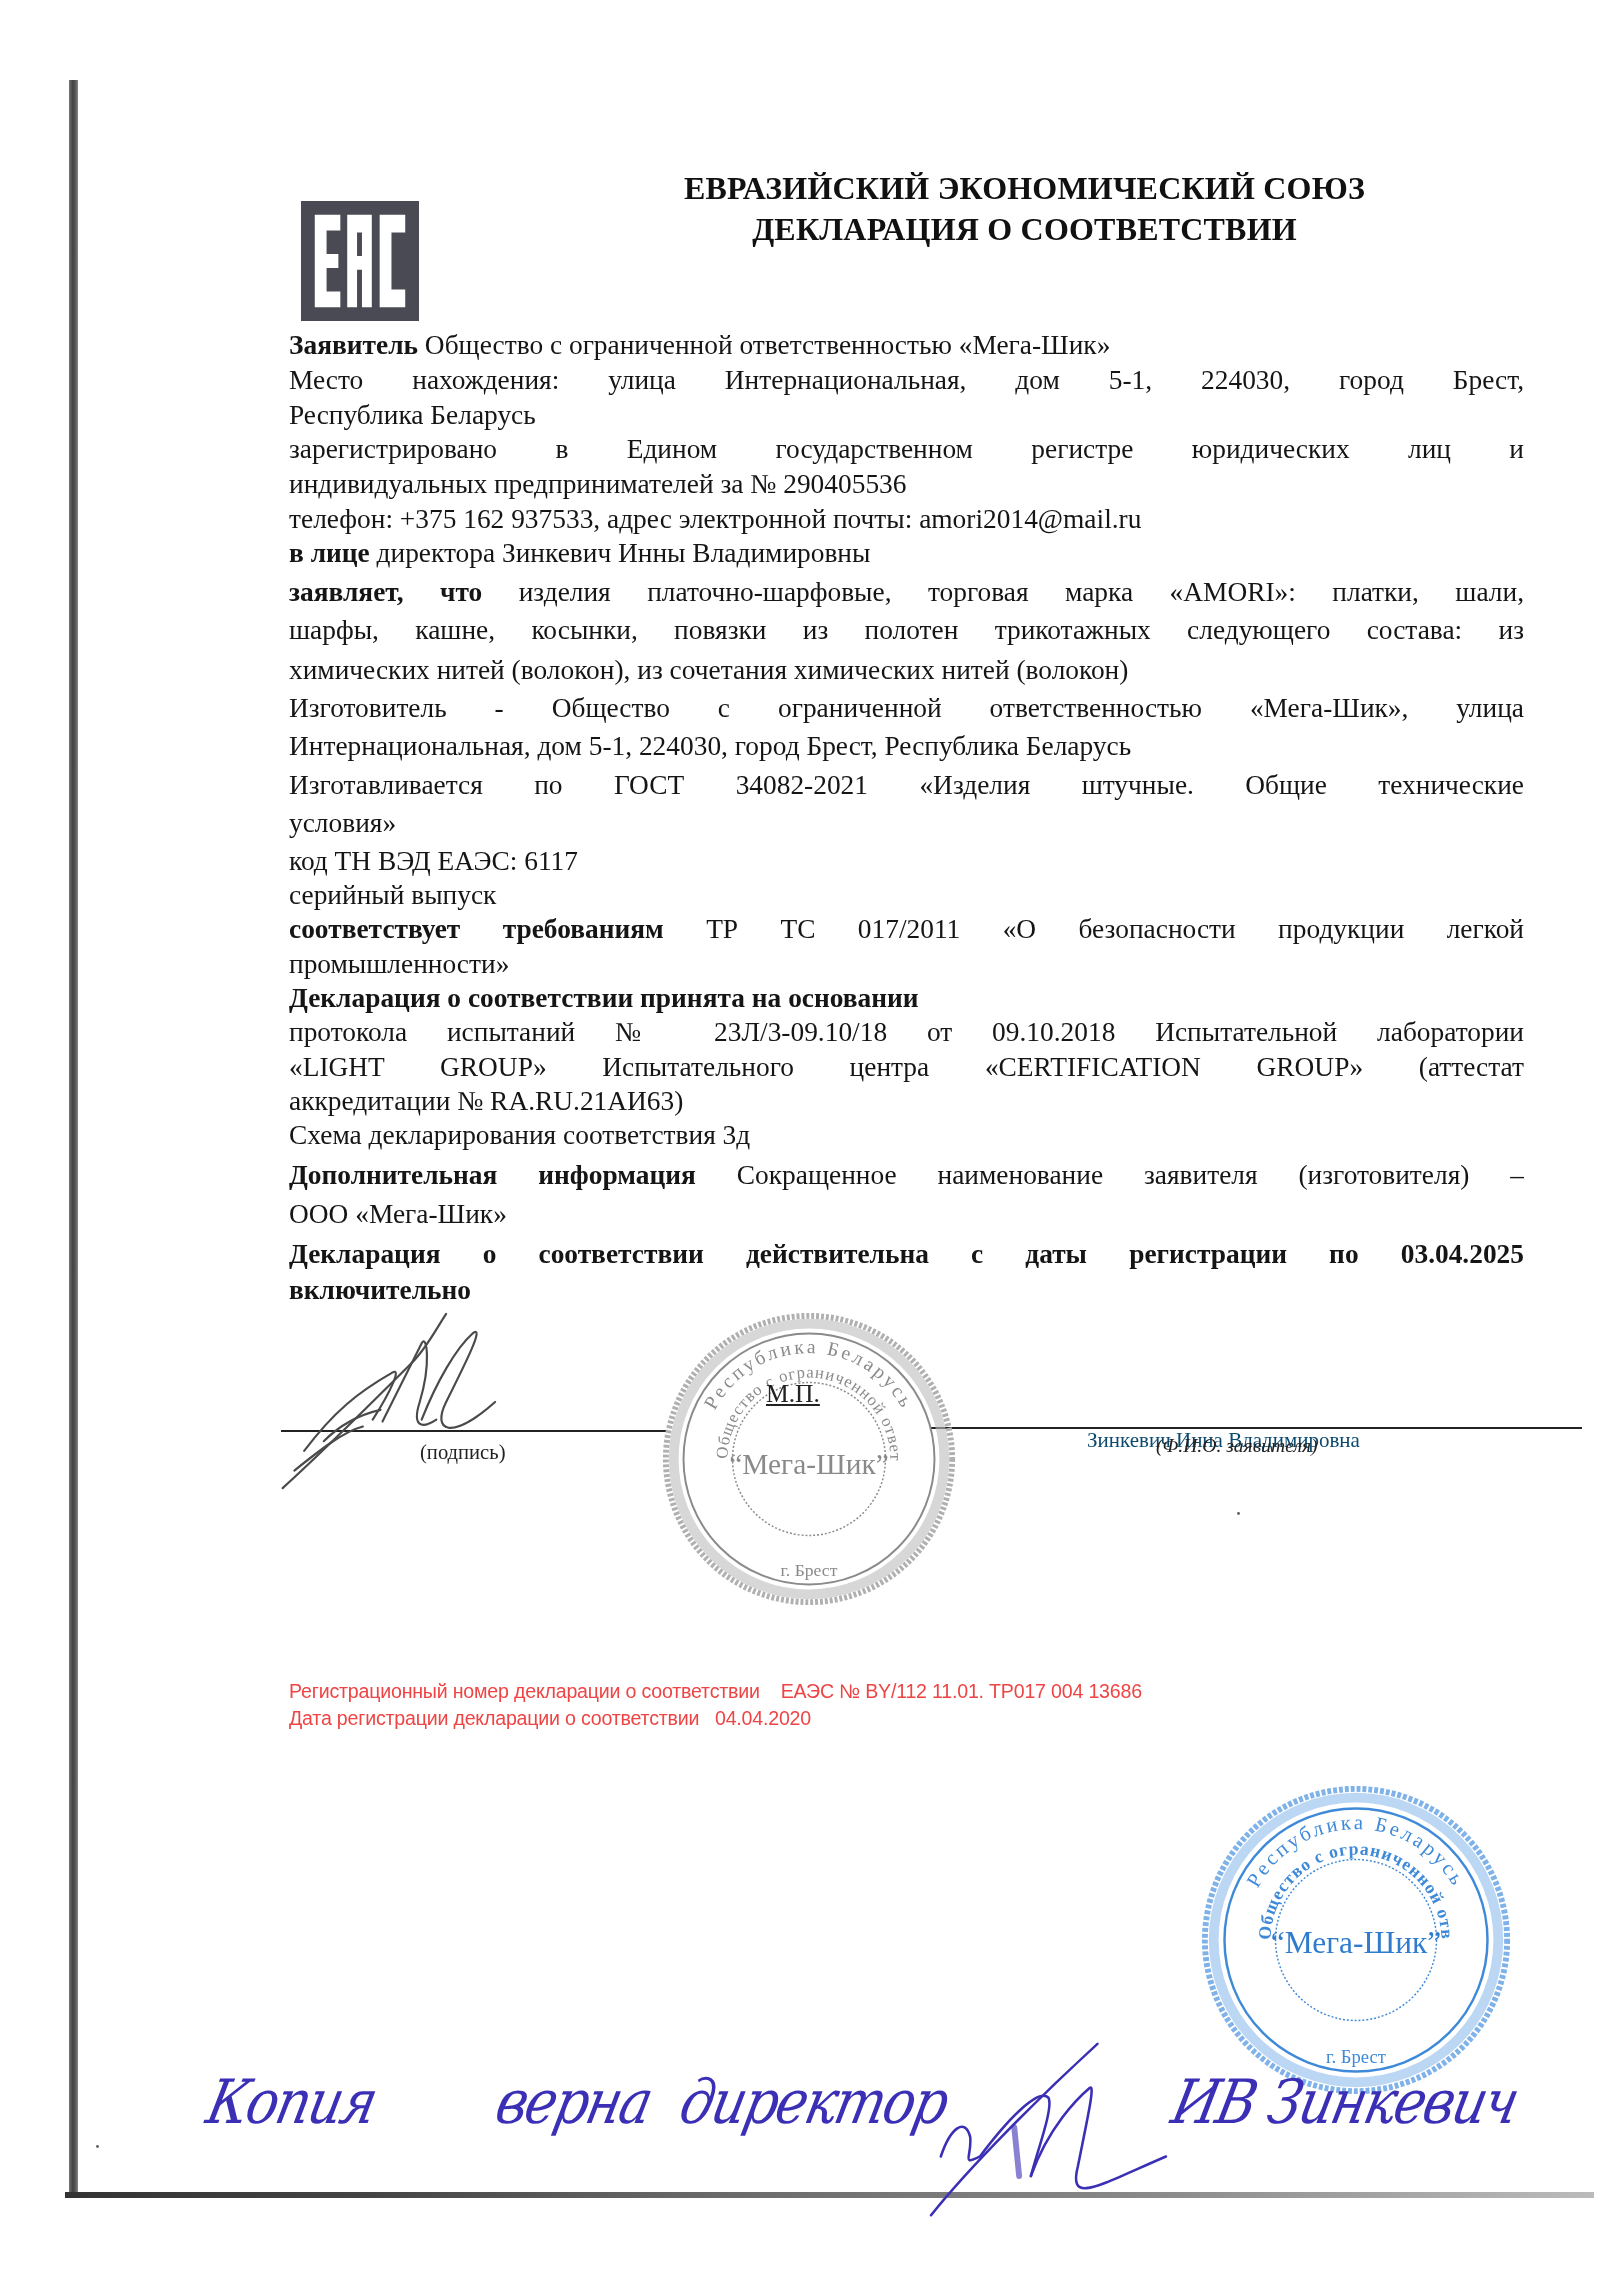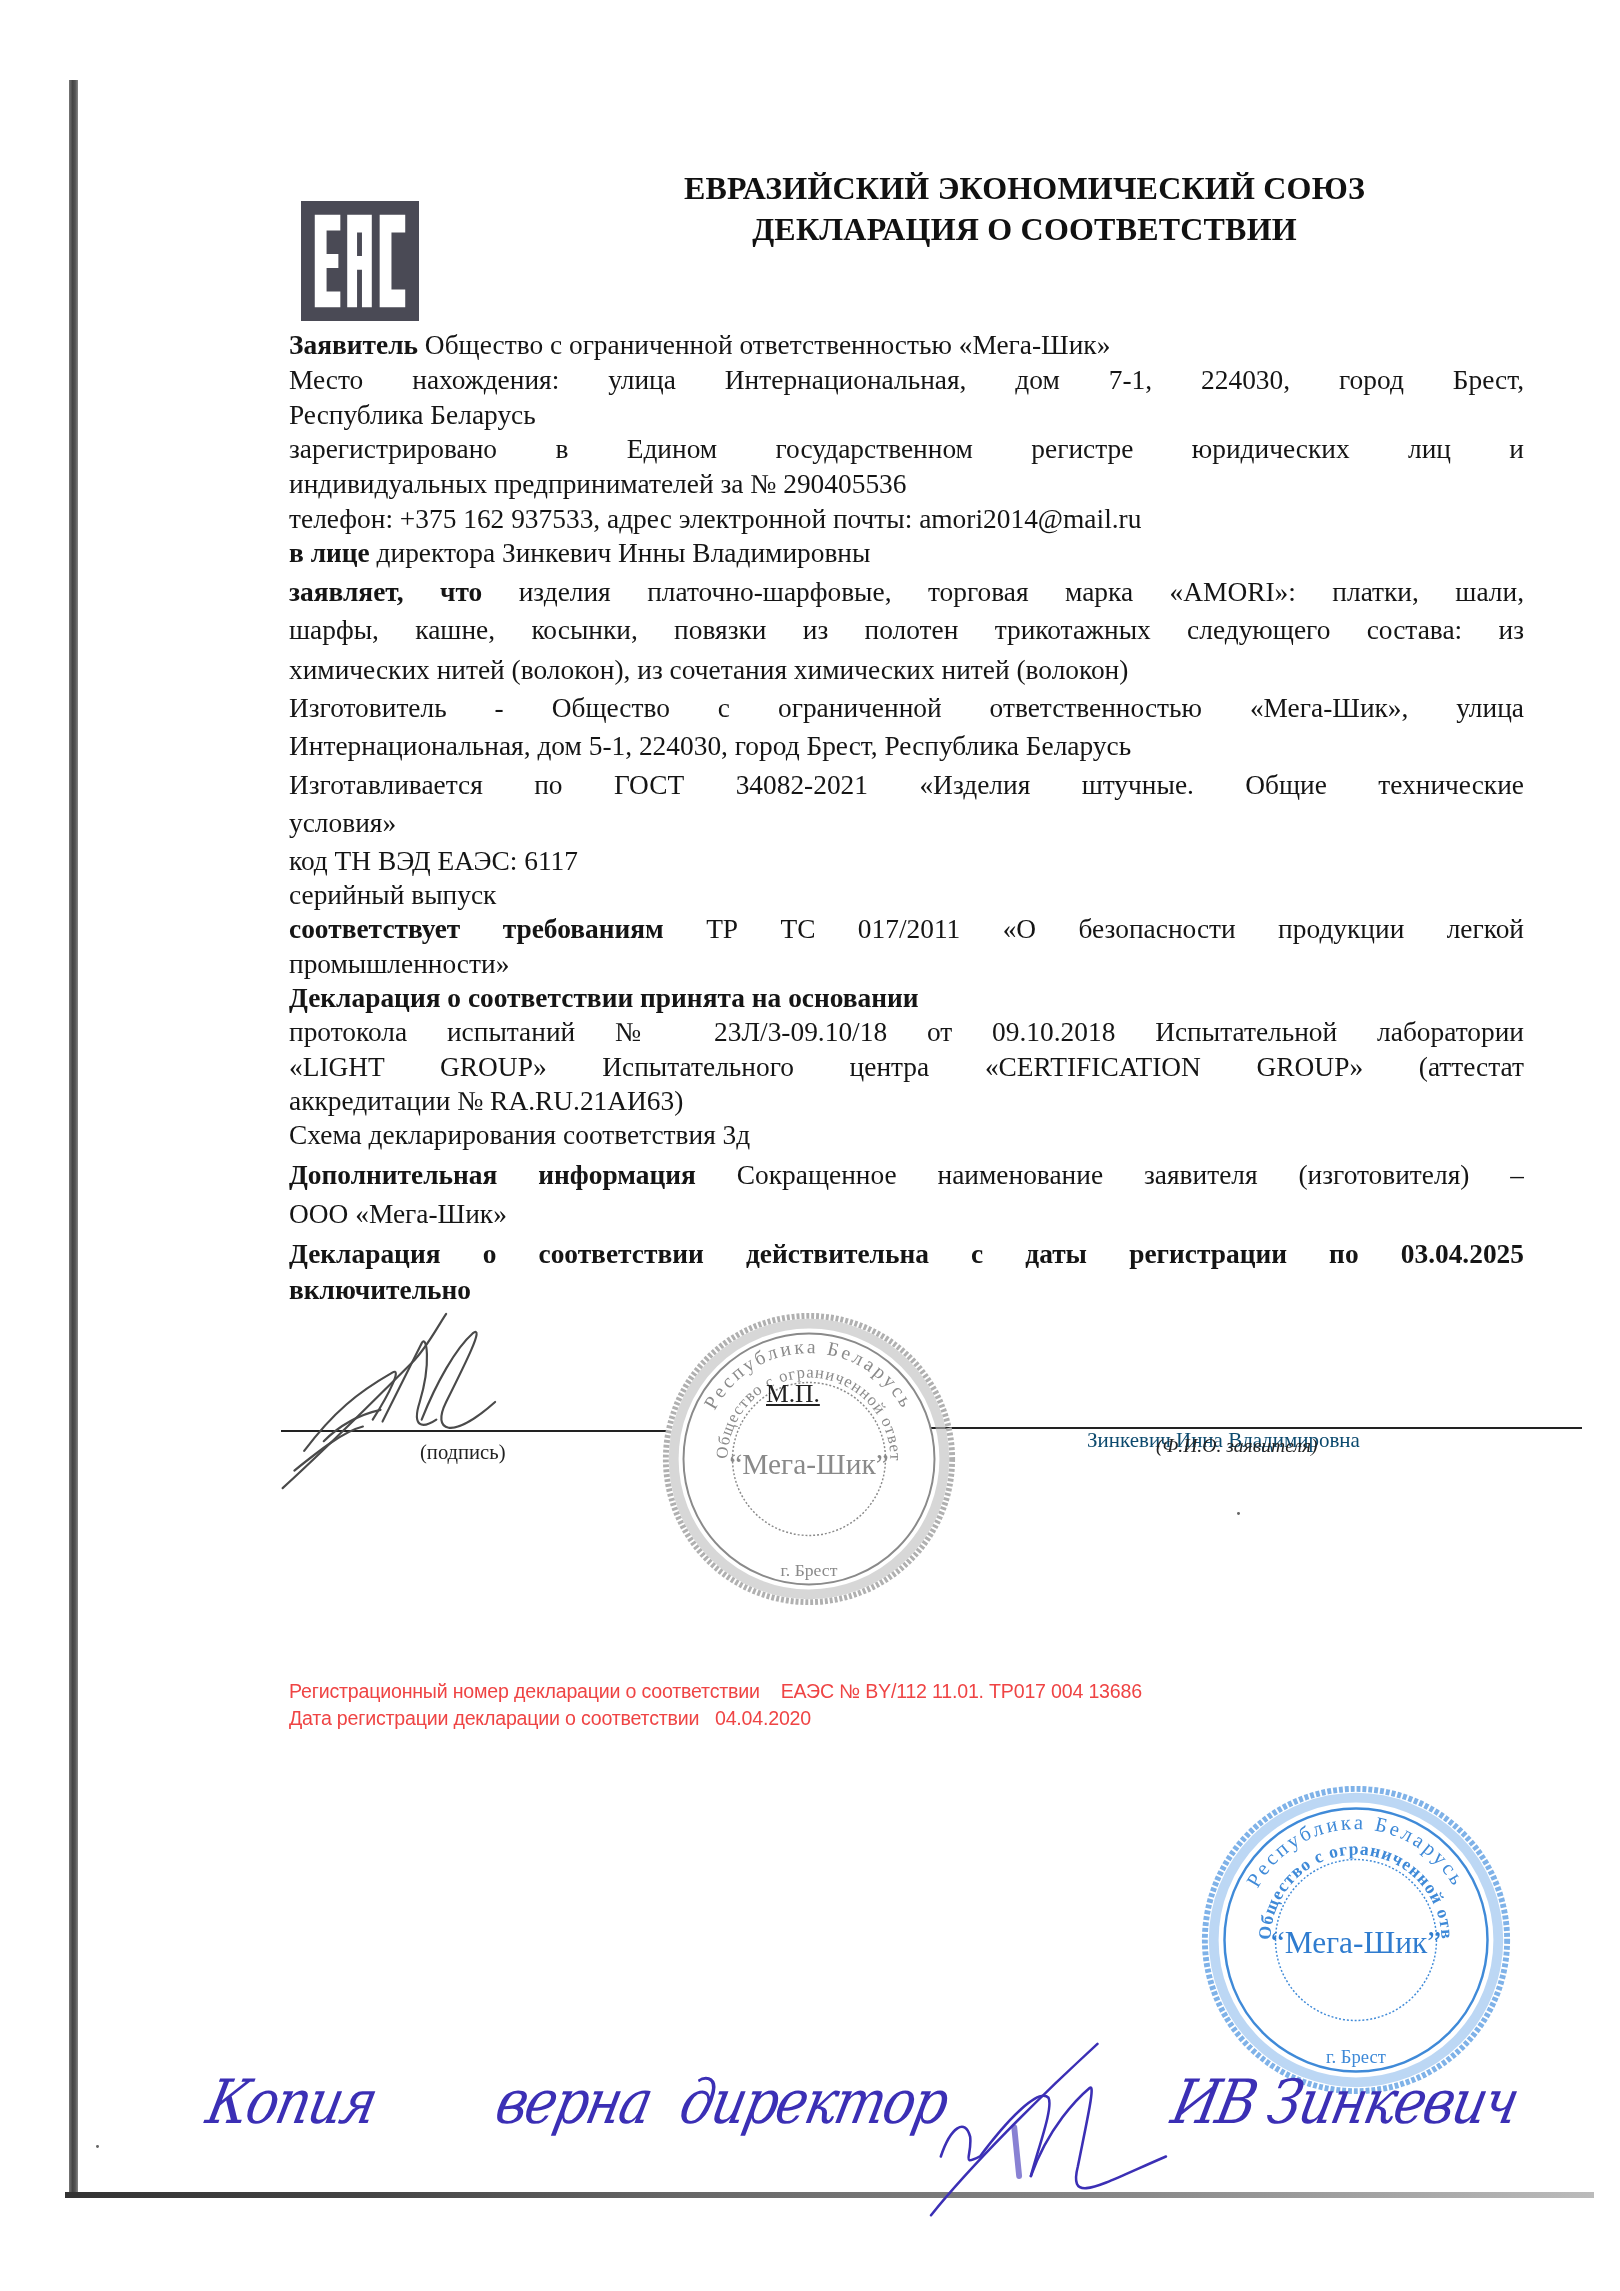--- a/index.html
+++ b/index.html
@@ -81,21 +81,21 @@
     <path d="M47 14 H72 V108 H62 V70 H57 V108 H47 Z M57 32 V56 H62 V32 Z" fill="#fff" fill-rule="evenodd"></path>
 
     <path d="M80 14 H106 V32 H92 V90 H106 V108 H80 Z" fill="#fff"></path>
   </svg>
 </div>
 
 <div id="title-1" class="abs title">ЕВРАЗИЙСКИЙ ЭКОНОМИЧЕСКИЙ СОЮЗ</div>
 <div id="title-2" class="abs title">ДЕКЛАРАЦИЯ О СООТВЕТСТВИИ</div>
 
 <div id="l1" class="ln"><b>Заявитель</b><span> Общество с ограниченной ответственностью «Мега-Шик»</span></div>
-<div id="l2" class="ln j"><span>Место нахождения: улица Интернациональная, дом 7-1, 224030, город Брест,</span></div>
+<div id="l2" class="ln j"><span>Место нахождения: улица Интернациональная, дом 5-1, 224030, город Брест,</span></div>
 <div id="l3" class="ln"><span>Республика Беларусь</span></div>
 <div id="l4" class="ln j"><span>зарегистрировано в Едином государственном регистре юридических лиц и</span></div>
 <div id="l5" class="ln"><span>индивидуальных предпринимателей за № 290405536</span></div>
 <div id="l6" class="ln"><span>телефон: +375 162 937533, адрес электронной почты: amori2014@mail.ru</span></div>
 <div id="l7" class="ln"><b>в лице</b><span> директора Зинкевич Инны Владимировны</span></div>
 <div id="l8" class="ln j"><b>заявляет, что</b><span> изделия платочно-шарфовые, торговая марка «AMORI»: платки, шали,</span></div>
 <div id="l9" class="ln j"><span>шарфы, кашне, косынки, повязки из полотен трикотажных следующего состава: из</span></div>
 <div id="l10" class="ln"><span>химических нитей (волокон), из сочетания химических нитей (волокон)</span></div>
 <div id="l11" class="ln j"><span>Изготовитель - Общество с ограниченной ответственностью «Мега-Шик», улица</span></div>
 <div id="l12" class="ln"><span>Интернациональная, дом 5-1, 224030, город Брест, Республика Беларусь</span></div>

